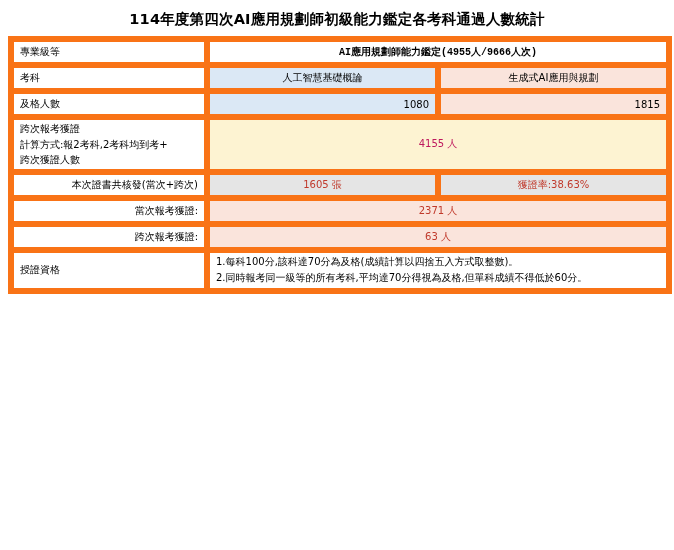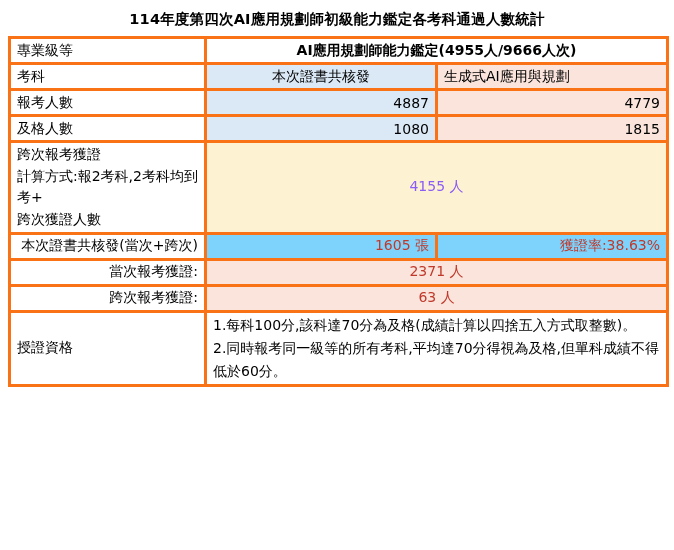--- a/index.html
+++ b/index.html
@@ -29,22 +29,22 @@
     padding: 4px 0 7px 0;
     white-space: nowrap;
   }
   table.sheet {
     border-collapse: collapse;
     table-layout: fixed;
     width: 658px;
     border: 1px solid #9a9a9a;
   }
   table.sheet td {
-    border: 3px solid #f97316;
-    font-size: 14px;
+    border: 6px solid #f97316;
+    font-size: 10px;
     height: 26px;
     padding: 1px 6px;
     vertical-align: middle;
     box-sizing: border-box;
   }
   .col-label { width: 196px; }
   .col-a { width: 231px; }
   .col-b { width: 231px; }
 
   .lbl { text-align: left; }
@@ -52,45 +52,46 @@
 
   .blue-head {
     background: #dbe8f5;
     text-align: center;
     font-weight: normal;
     border-top: 1px solid #9a9a9a;
     border-bottom: 2px solid #3c6fb4 !important;
   }
   .pink-head {
     background: #fae4dc;
-    text-align: left;
+    text-align: center;
     border-bottom: 2px solid #c0504d !important;
     margin-top: 20px;
   }
   .blue-cell {
     background: #dbe8f5;
     text-align: right;
   }
   .pink-cell {
     background: #fae4dc;
     text-align: right;
   }
   .merged-head {
     text-align: center;
     font-weight: bold;
     font-size: 13.5px;
+    font-family: Liberation Mono, monospace;
   }
   .yellow-cell {
     background: #fdf3d2;
     text-align: center;
-    color: #8b5cf6;
+    color: #be185d;
   }
   .pink-strong {
-    background: #7dd3fc;
-    text-align: right;
+    background: #e5e5e5;
+    text-align: center;
     color: #c0392b;
   }
   .pink-plain {
     background: #fae4dc;
     text-align: center;
     color: #c0392b;
   }
   .tall-3 { height: 58px; }
   .tall-note { height: 96px; }
   .multiline {
@@ -120,29 +121,24 @@
       <col class="col-a">
       <col class="col-b">
     </colgroup>
     <tbody>
       <tr>
         <td class="lbl">專業級等</td>
         <td class="merged-head" colspan="2">AI應用規劃師能力鑑定(4955人/9666人次)</td>
       </tr>
       <tr>
         <td class="lbl">考科</td>
-        <td class="blue-head">本次證書共核發</td>
+        <td class="blue-head">人工智慧基礎概論</td>
         <td class="pink-head">生成式AI應用與規劃</td>
       </tr>
 
-      <tr>
-        <td class="lbl">報考人數</td>
-        <td class="blue-cell">4887</td>
-        <td class="pink-cell">4779</td>
-      </tr>
       <tr>
         <td class="lbl">及格人數</td>
         <td class="blue-cell">1080</td>
         <td class="pink-cell">1815</td>
       </tr>
 
       <tr>
         <td class="multiline tall-3">跨次報考獲證
 計算方式:報2考科,2考科均到考+
 跨次獲證人數</td>

